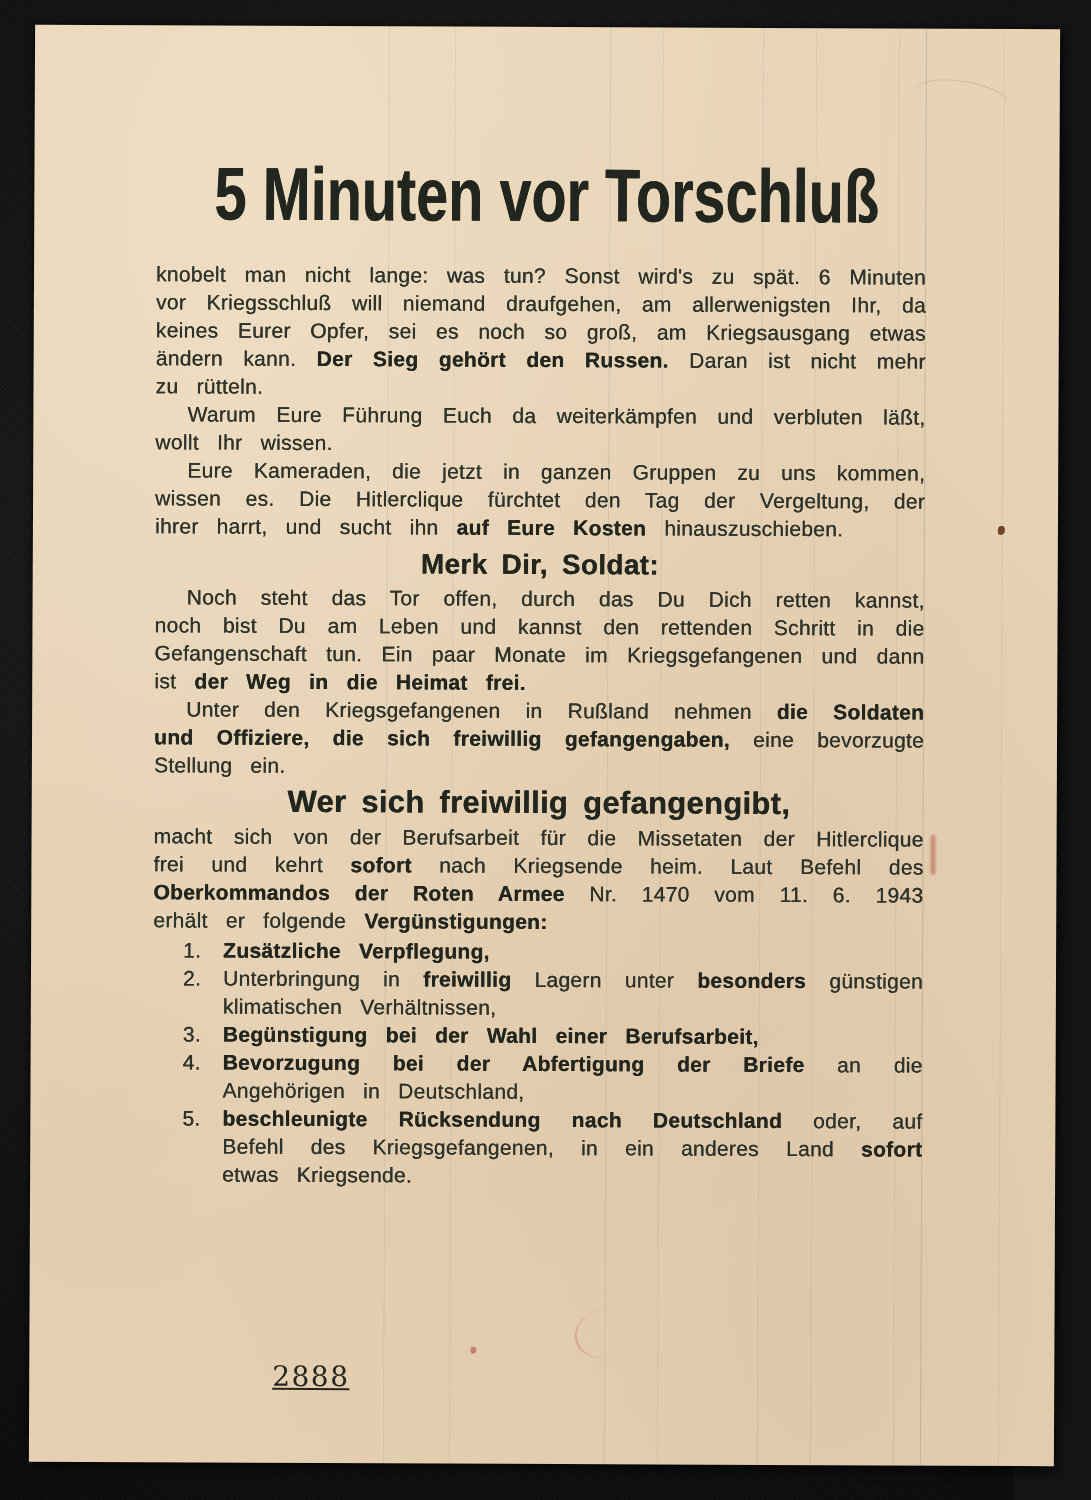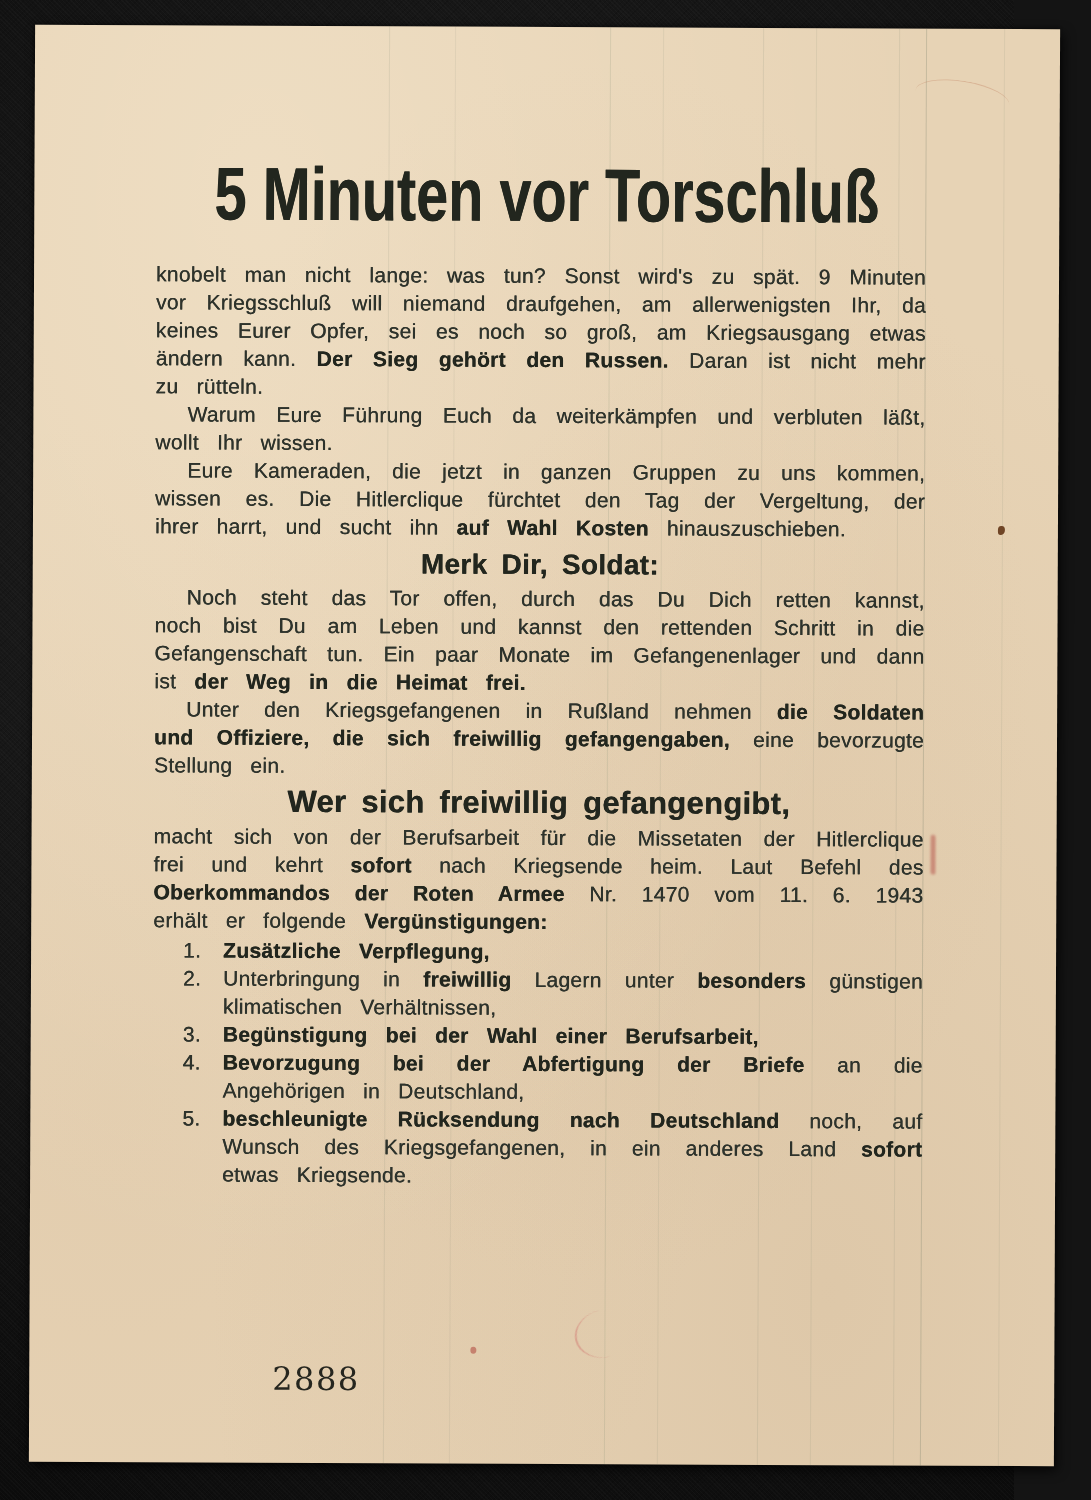--- a/index.html
+++ b/index.html
@@ -114,23 +114,24 @@
     margin: 8px 0 7px 0;
   }
   .list { margin-top: 2px; }
   .list-item { display: flex; padding-left: 30px; }
   .num { flex: none; width: 40px; }
   .item-text { flex: 1; text-align: justify; }
   .serial {
     position: absolute;
     left: 243px; top: 1334px;
     font-family: "DejaVu Serif", serif;
-    font-size: 32px;
+    font-size: 28px;
     letter-spacing: 1.5px;
     color: #26261f;
+    text-decoration: underline;
   }
 </style>
 </head>
 <body>
 
 <div class="frame">
   <div class="paper">
 
     <div class="crease" style="left:354px; background:rgba(95,115,95,0.12);"></div>
     <div class="crease" style="left:420px; background:rgba(95,115,95,0.09);"></div>
@@ -146,25 +147,25 @@
     <div class="mark smudge-red"></div>
     <div class="mark squiggle"></div>
     <div class="mark dot-red"></div>
     <div class="mark scratch"></div>
 
     <div class="title">
       <span class="title-inner">5 Minuten vor Torschluß</span>
     </div>
 
     <div class="content" id="leaflet-body">
-        <p class="para"><span>knobelt man nicht lange: was tun? Sonst wird's zu spät. 9 Minuten vor Kriegsschluß will niemand draufgehen, am allerwenigsten Ihr, da keines Eurer Opfer, sei es noch so groß, am Kriegsausgang etwas ändern kann. </span><b>Der Sieg gehört den Russen.</b><span> Daran ist nicht mehr zu rütteln.</span></p>
+        <p class="para"><span>knobelt man nicht lange: was tun? Sonst wird's zu spät. 6 Minuten vor Kriegsschluß will niemand draufgehen, am allerwenigsten Ihr, da keines Eurer Opfer, sei es noch so groß, am Kriegsausgang etwas ändern kann. </span><b>Der Sieg gehört den Russen.</b><span> Daran ist nicht mehr zu rütteln.</span></p>
         <p class="para indent"><span>Warum Eure Führung Euch da weiterkämpfen und verbluten läßt, wollt Ihr wissen.</span></p>
-        <p class="para indent"><span>Eure Kameraden, die jetzt in ganzen Gruppen zu uns kommen, wissen es. Die Hitlerclique fürchtet den Tag der Vergeltung, der ihrer harrt, und sucht ihn </span><b>auf Wahl Kosten</b><span> hinauszuschieben.</span></p>
+        <p class="para indent"><span>Eure Kameraden, die jetzt in ganzen Gruppen zu uns kommen, wissen es. Die Hitlerclique fürchtet den Tag der Vergeltung, der ihrer harrt, und sucht ihn </span><b>auf Eure Kosten</b><span> hinauszuschieben.</span></p>
         <div class="heading">Merk Dir, Soldat:</div>
-        <p class="para indent"><span>Noch steht das Tor offen, durch das Du Dich retten kannst, noch bist Du am Leben und kannst den rettenden Schritt in die Gefangenschaft tun. Ein paar Monate im Gefangenenlager und dann ist </span><b>der Weg in die Heimat frei.</b></p>
+        <p class="para indent"><span>Noch steht das Tor offen, durch das Du Dich retten kannst, noch bist Du am Leben und kannst den rettenden Schritt in die Gefangenschaft tun. Ein paar Monate im Kriegsgefangenen und dann ist </span><b>der Weg in die Heimat frei.</b></p>
         <p class="para indent"><span>Unter den Kriegsgefangenen in Rußland nehmen </span><b>die Soldaten und Offiziere, die sich freiwillig gefangengaben,</b><span> eine bevorzugte Stellung ein.</span></p>
         <div class="heading large">Wer sich freiwillig gefangengibt,</div>
         <p class="para"><span>macht sich von der Berufsarbeit für die Missetaten der Hitlerclique frei und kehrt </span><b>sofort</b><span> nach Kriegsende heim. Laut Befehl des </span><b>Oberkommandos der Roten Armee</b><span> Nr. 1470 vom 11. 6. 1943 erhält er folgende </span><b>Vergünstigungen:</b></p>
         <div class="list">
           <div class="list-item">
             <span class="num">1.</span>
             <span class="item-text"><b>Zusätzliche Verpflegung,</b></span>
           </div>
           <div class="list-item">
             <span class="num">2.</span>
@@ -173,20 +174,20 @@
           <div class="list-item">
             <span class="num">3.</span>
             <span class="item-text"><b>Begünstigung bei der Wahl einer Berufsarbeit,</b></span>
           </div>
           <div class="list-item">
             <span class="num">4.</span>
             <span class="item-text"><b>Bevorzugung bei der Abfertigung der Briefe</b><span> an die Angehörigen in Deutschland,</span></span>
           </div>
           <div class="list-item">
             <span class="num">5.</span>
-            <span class="item-text"><b>beschleunigte Rücksendung nach Deutschland</b><span> noch, auf Wunsch des Kriegsgefangenen, in ein anderes Land </span><b>sofort</b><span> etwas Kriegsende.</span></span>
+            <span class="item-text"><b>beschleunigte Rücksendung nach Deutschland</b><span> oder, auf Befehl des Kriegsgefangenen, in ein anderes Land </span><b>sofort</b><span> etwas Kriegsende.</span></span>
           </div>
         </div>
       </div>
 
     <div class="serial">2888</div>
   </div>
 </div>
 
 </body></html>

